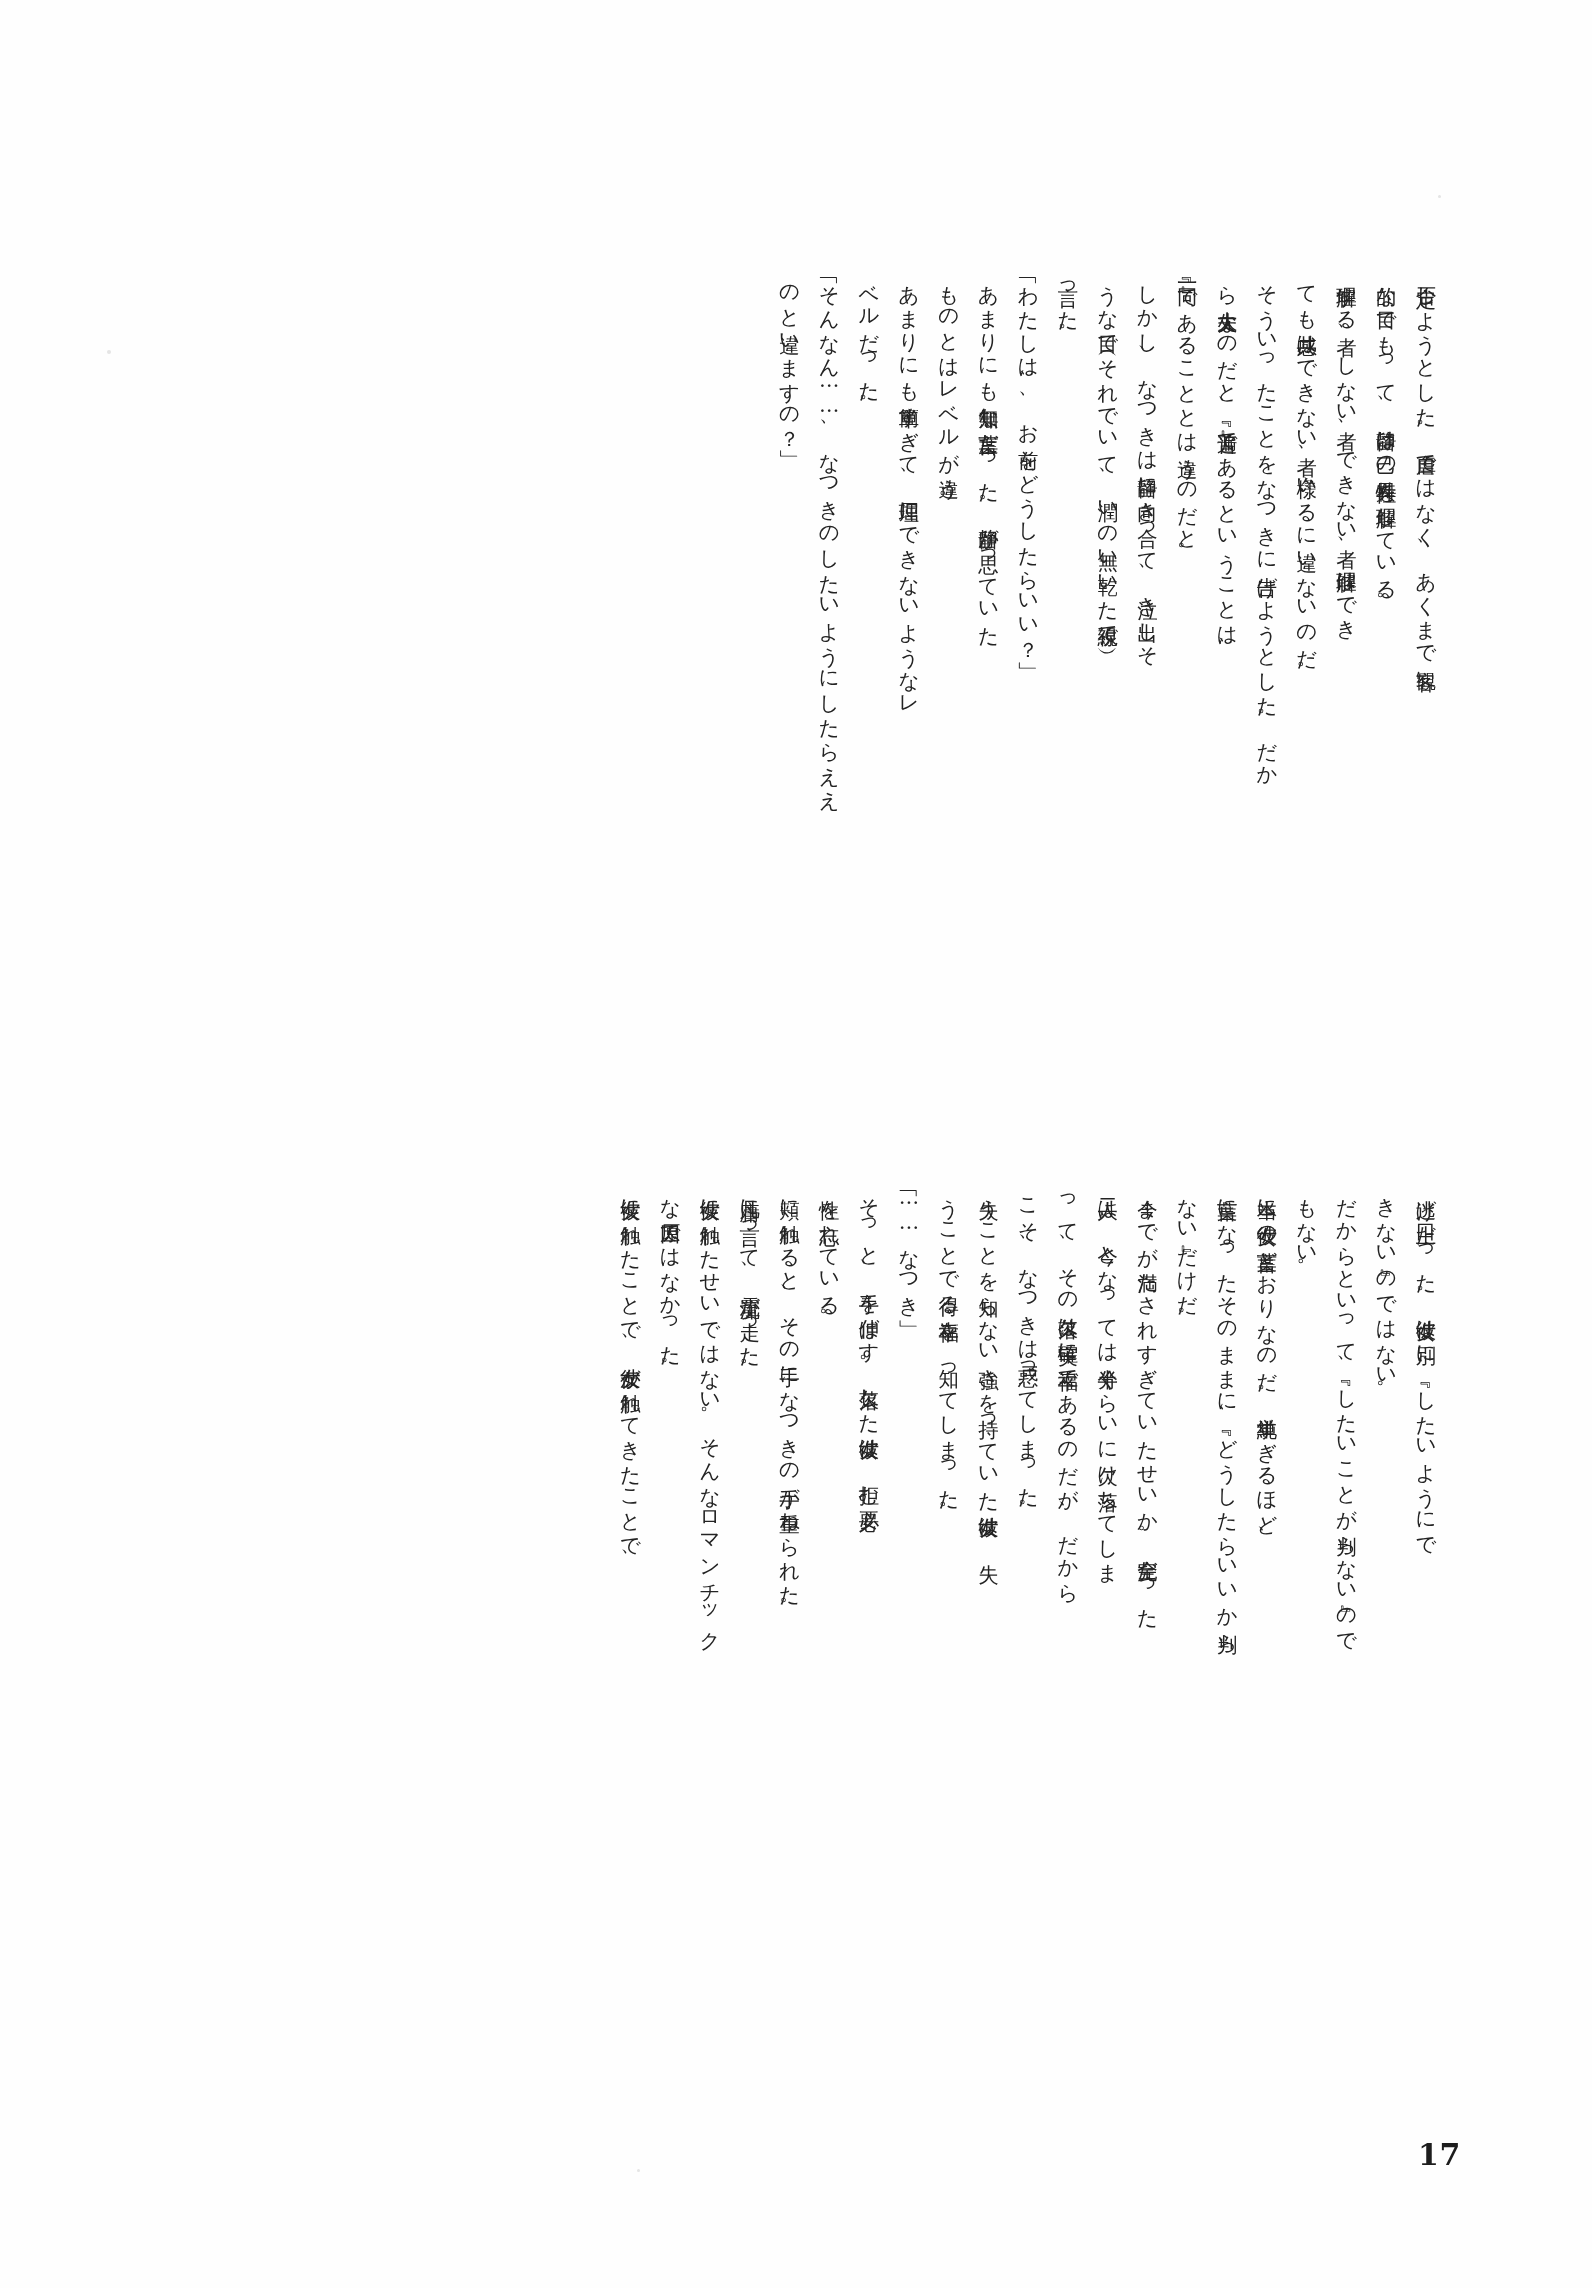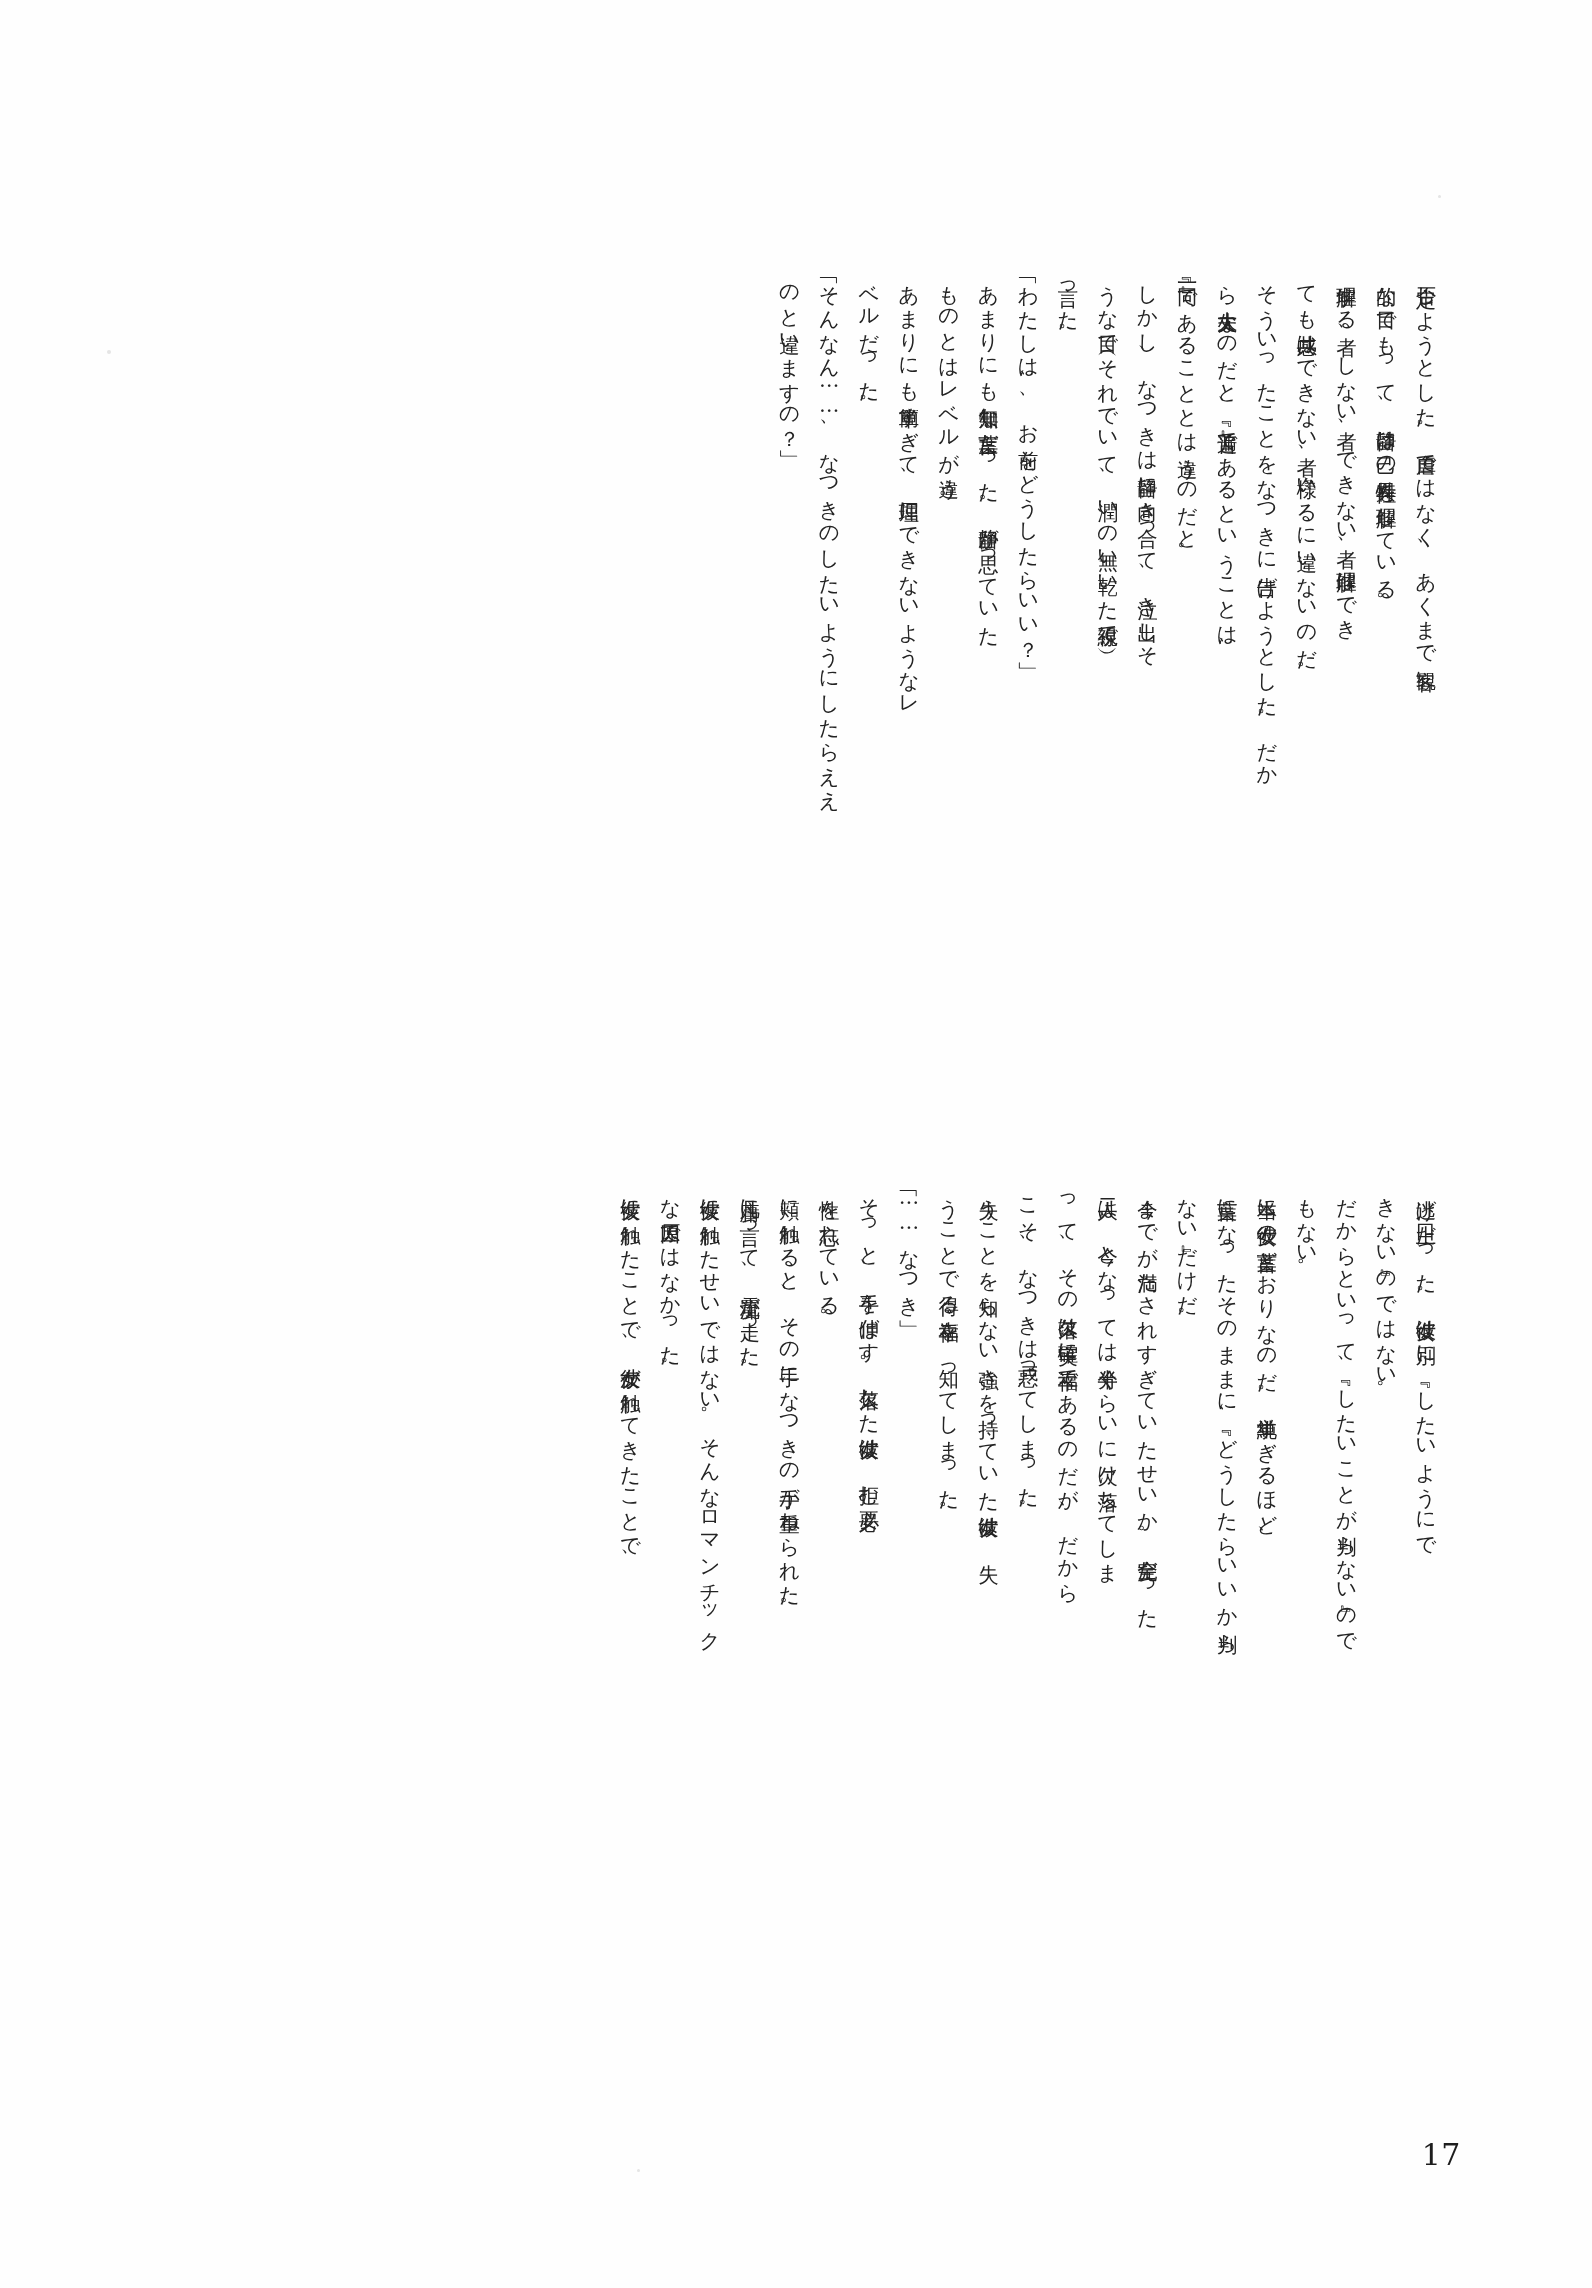--- a/index.html
+++ b/index.html
@@ -58,21 +58,21 @@
     padding: 0;
     text-indent: 0;
   }
 
   
   #page-number {
     position: absolute;
     right: 131px;
     bottom: 117px;
     font-family: "DejaVu Serif", "Liberation Serif", serif;
-    font-weight: normal;
+    font-weight: bold;
     font-size: 30px;
     color: #1d1d1d;
     letter-spacing: 0.02em;
   }
 
   
   .speck {
     position: absolute;
     background: #cfcfcf;
     border-radius: 50%;

